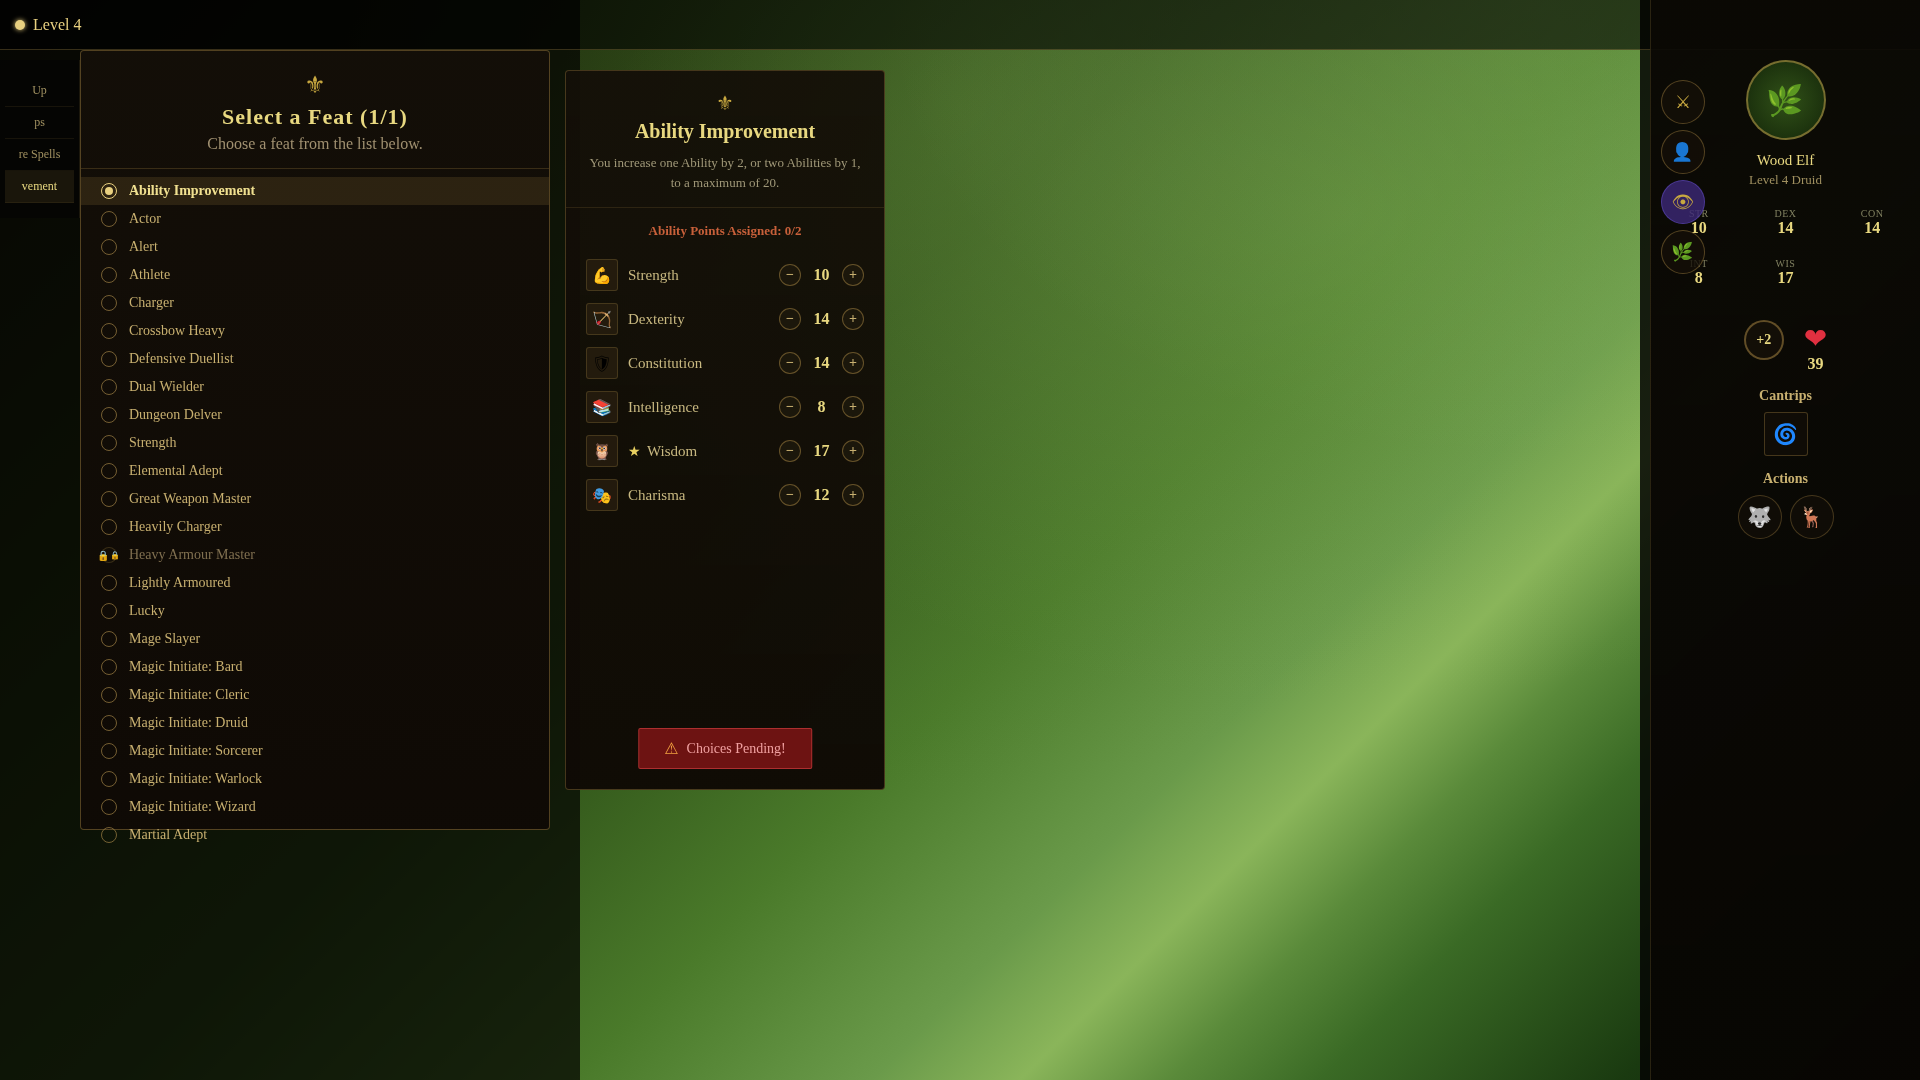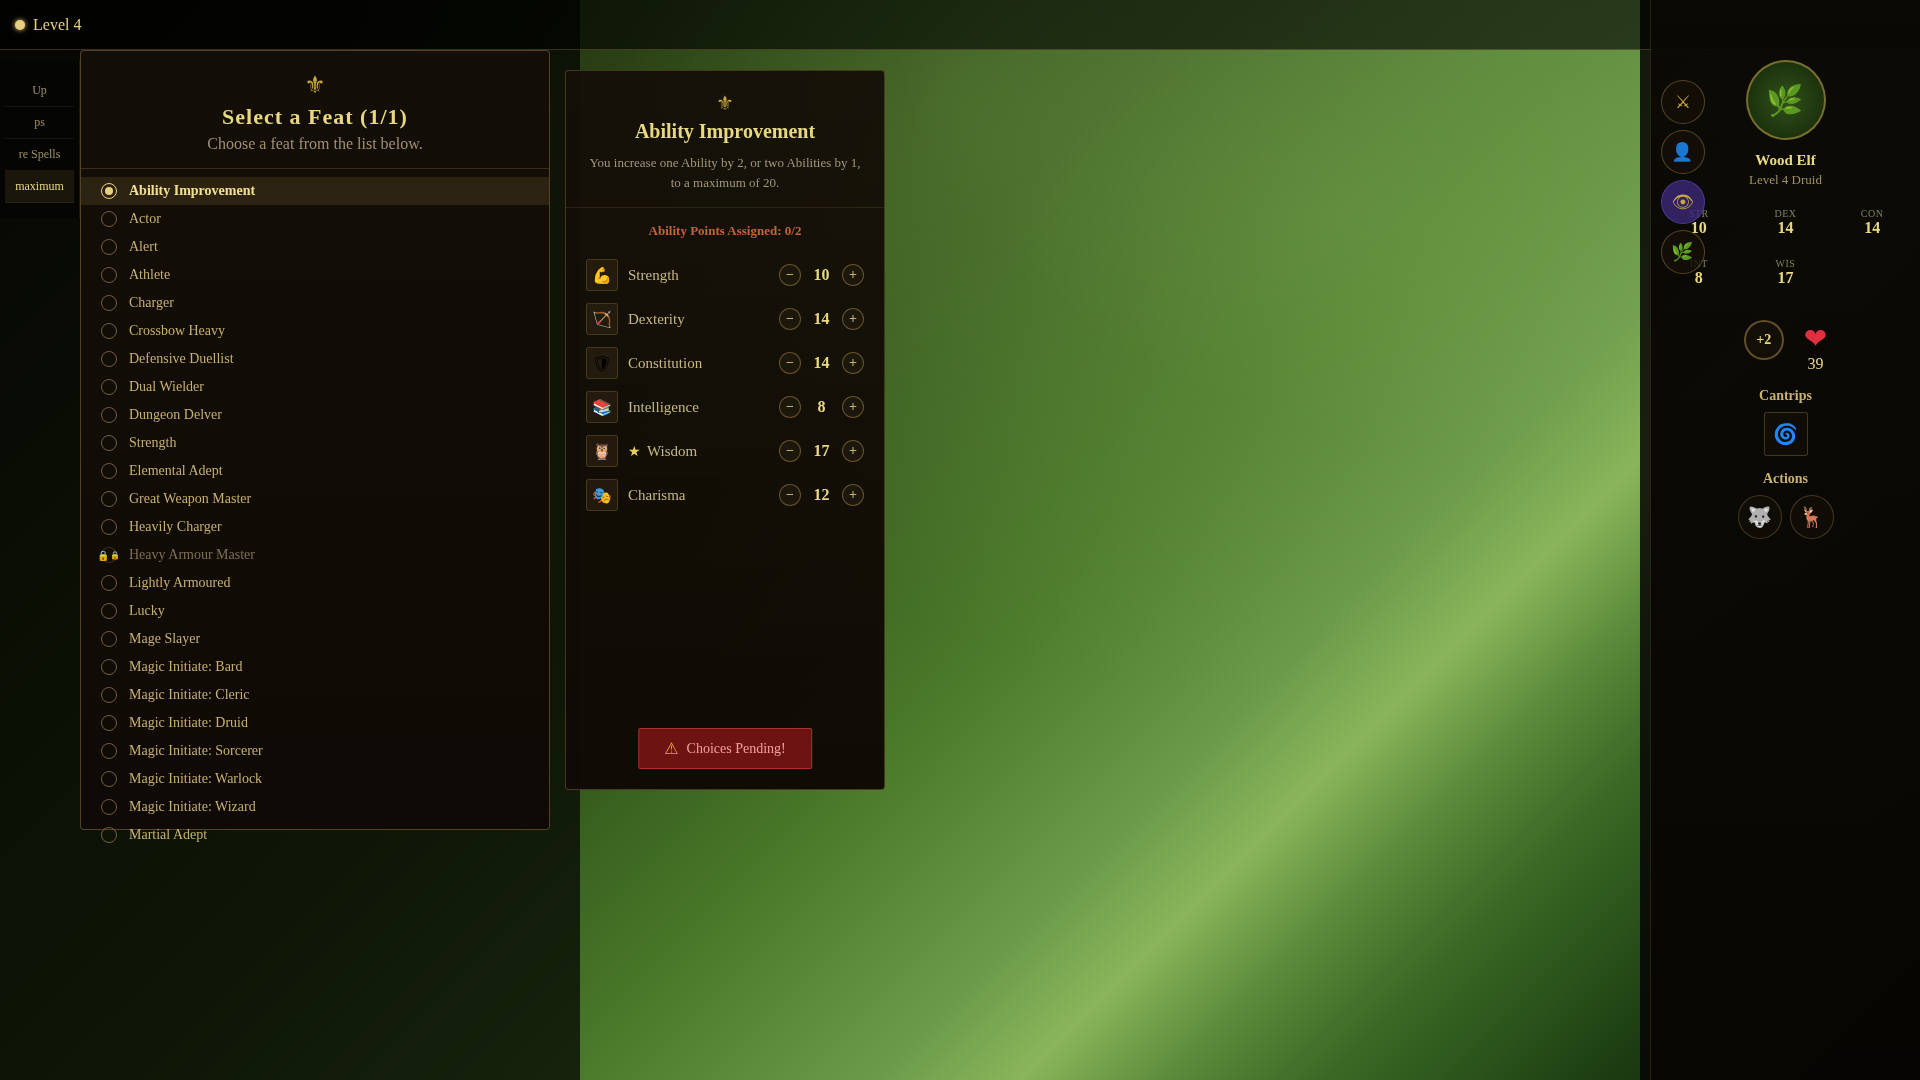--- a/index.html
+++ b/index.html
@@ -380,21 +380,21 @@
       display: flex;
       align-items: center;
       justify-content: center;
       font-size: 30px;
       margin-bottom: 12px;
     }
 
     .char-race {
       color: #e8d880;
       font-size: 15px;
-      font-weight: bold;
+      font-weight: normal;
       text-align: center;
     }
 
     .char-class {
       color: #a09060;
       font-size: 13px;
       text-align: center;
       margin-top: 3px;
     }
 
@@ -446,21 +446,21 @@
     }
 
     .hp-icon {
       font-size: 28px;
       color: #e03040;
     }
 
     .hp-value {
       color: #e8d880;
       font-size: 16px;
-      font-weight: normal;
+      font-weight: bold;
     }
 
     .bonus-section {
       display: flex;
       flex-direction: column;
       align-items: center;
       margin-top: 5px;
     }
 
     .bonus-circle {
@@ -549,21 +549,21 @@
   <div class="level-indicator">
     <span class="level-dot"></span>
     <span>Level 4</span>
   </div>
 </div>
 
 <div class="left-nav">
   <div class="left-nav-item">Up</div>
   <div class="left-nav-item">ps</div>
   <div class="left-nav-item">re Spells</div>
-  <div class="left-nav-item active">maximum</div>
+  <div class="left-nav-item active">vement</div>
 </div>
 
 <div class="feat-panel">
   <div class="feat-panel-header">
     <div class="panel-icon">⚜</div>
     <div class="panel-title">Select a Feat (1/1)</div>
     <div class="panel-subtitle">Choose a feat from the list below.</div>
   </div>
   <div class="feat-list-container" id="feat-list">
   <div class="feat-item selected">

